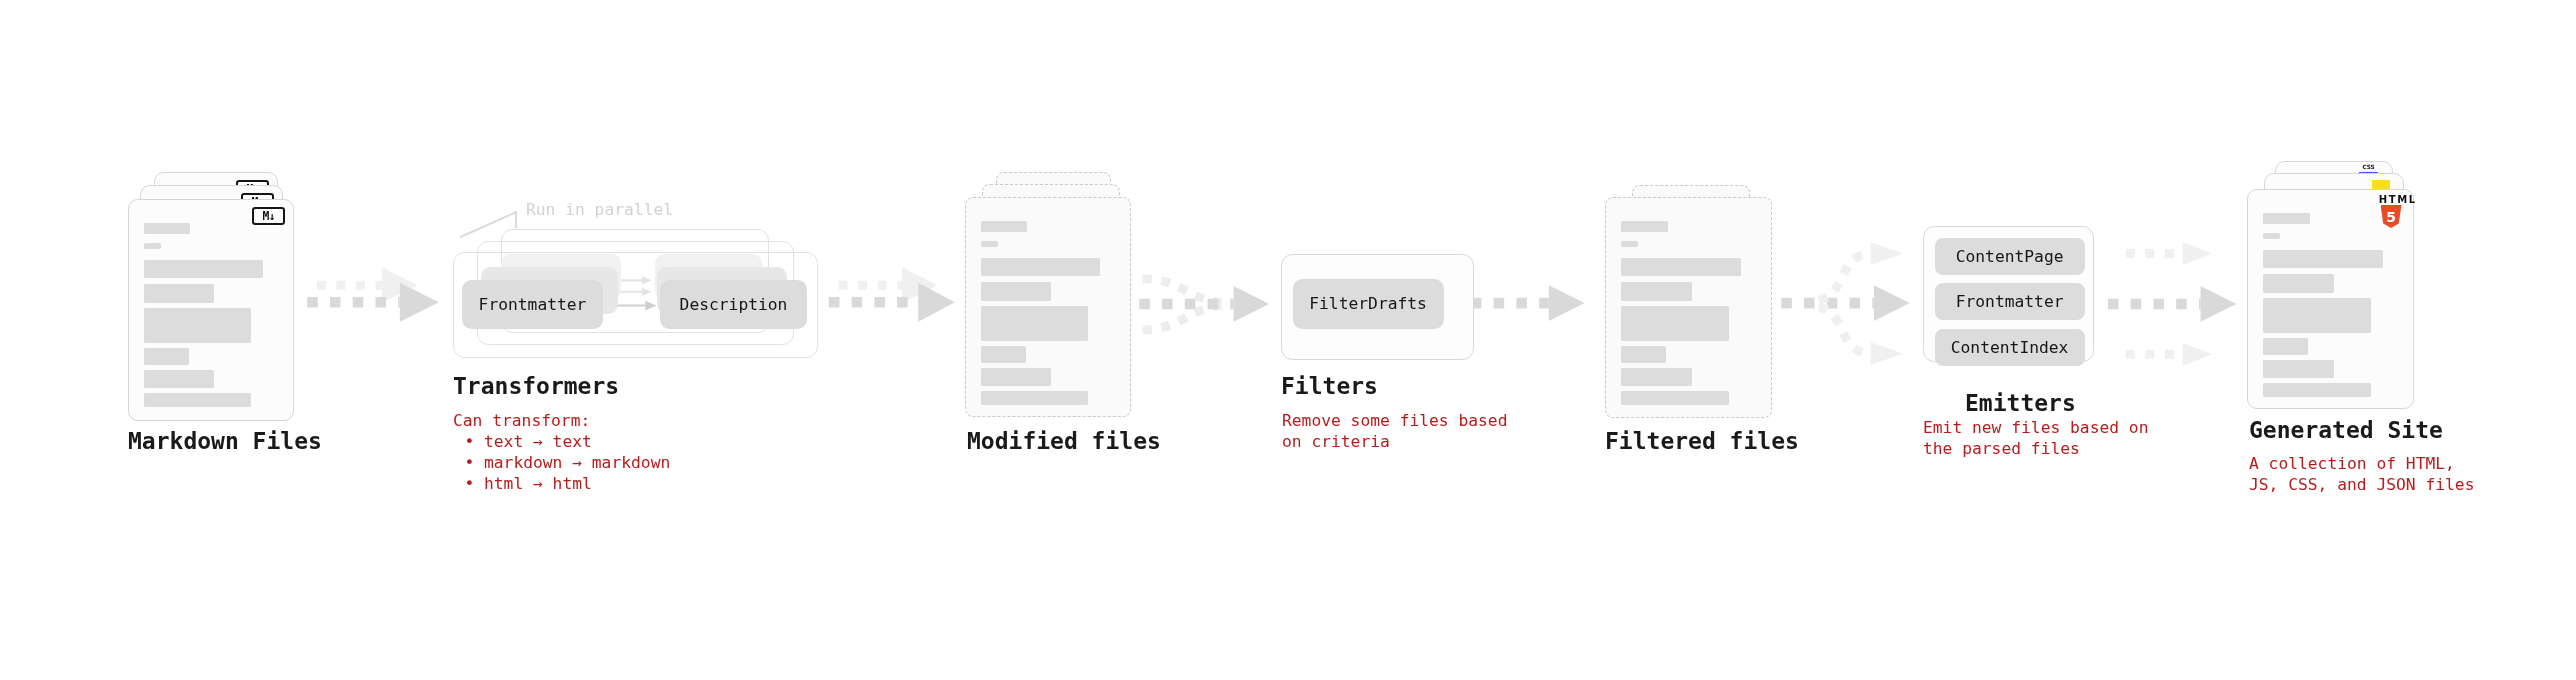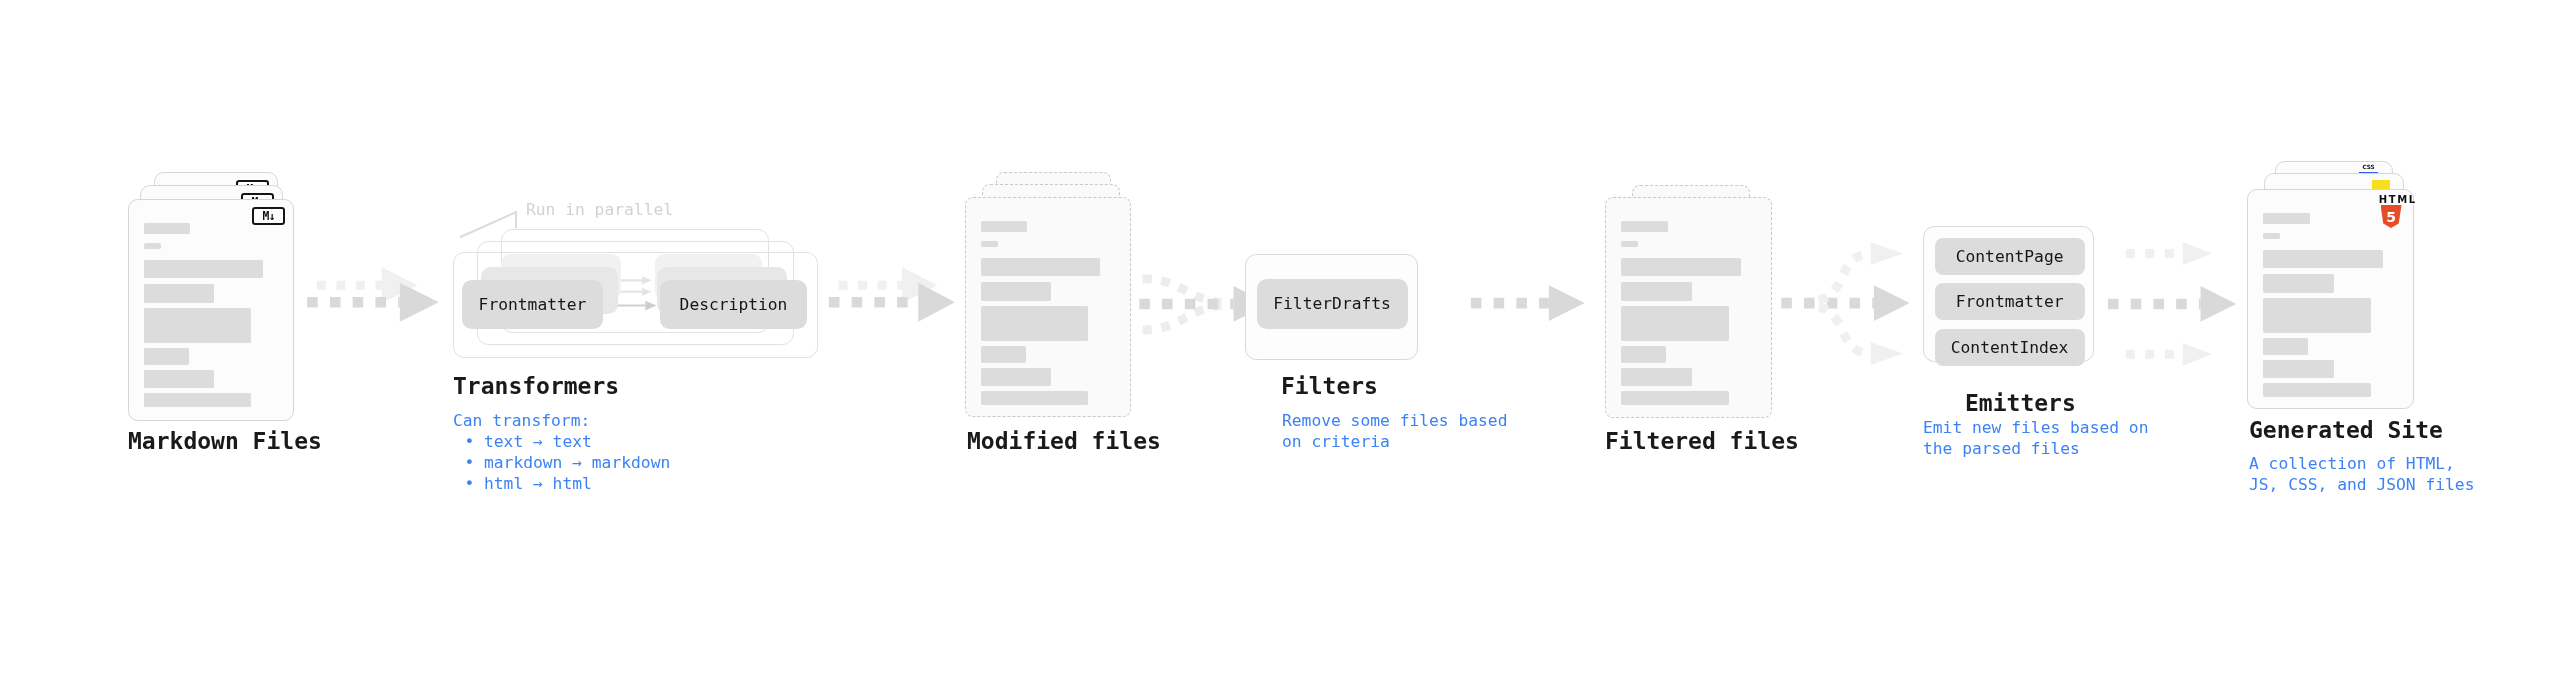--- a/index.html
+++ b/index.html
@@ -43,21 +43,21 @@
   .solid-box{position:absolute;border:1.6px solid #d9d9d9;border-radius:11.4px;background:#fdfdfd}
   .pill{position:absolute;background:#dcdcdc;border-radius:9.8px;display:flex;align-items:center;
         justify-content:center;font-size:16.3px;font-weight:400;color:#161616}
   .ghost1{background:#e7e7e7}
   .ghost2{background:#f1f1f1}
   .em-pill{position:absolute;left:10.6px;width:150px;height:37px;background:#dcdcdc;border-radius:8.1px;
            display:flex;align-items:center;justify-content:center;font-size:16.3px;font-weight:500;color:#161616}
 
   
   .title{position:absolute;font-size:23px;font-weight:600;color:#1a1a1a;line-height:1;white-space:nowrap}
-  .desc{position:absolute;font-size:16.3px;font-weight:400;color:#3b82f6;line-height:21px;white-space:nowrap}
+  .desc{position:absolute;font-size:16.3px;font-weight:400;color:#b91c1c;line-height:21px;white-space:nowrap}
   .bullets{padding-left:11.4px}
   .annotation{position:absolute;font-size:16.3px;font-weight:500;color:#d2d2d2;line-height:1;white-space:nowrap}
 
   svg.arrows{position:absolute;left:0;top:0;pointer-events:none}
 </style>
 </head>
 <body>
 
 <div class="canvas">
 
@@ -178,21 +178,21 @@
         <div class="bar b4"></div>
         <div class="bar b5"></div>
         <div class="bar b6"></div>
         <div class="bar b7"></div>
         <div class="bar b8"></div>
       </div>
     </div>
   </div>
   <div class="title" style="left:967px;top:430px">Modified files</div>
 
-  <div class="solid-box" style="left:1245px;top:254px;width:173px;height:106px">
+  <div class="solid-box" style="left:1281px;top:254px;width:193px;height:106px">
     <div class="pill" style="left:10.6px;top:23.6px;width:151px;height:50px">FilterDrafts</div>
   </div>
   <div class="title" style="left:1281px;top:375px">Filters</div>
   <div class="desc" style="left:1282px;top:410px">
     <div>Remove some files based</div>
     <div>on criteria</div>
   </div>
 
   <div>
     <div class="file-card dashed" style="left:1632px;top:185px;width:118px;height:210px"></div>

